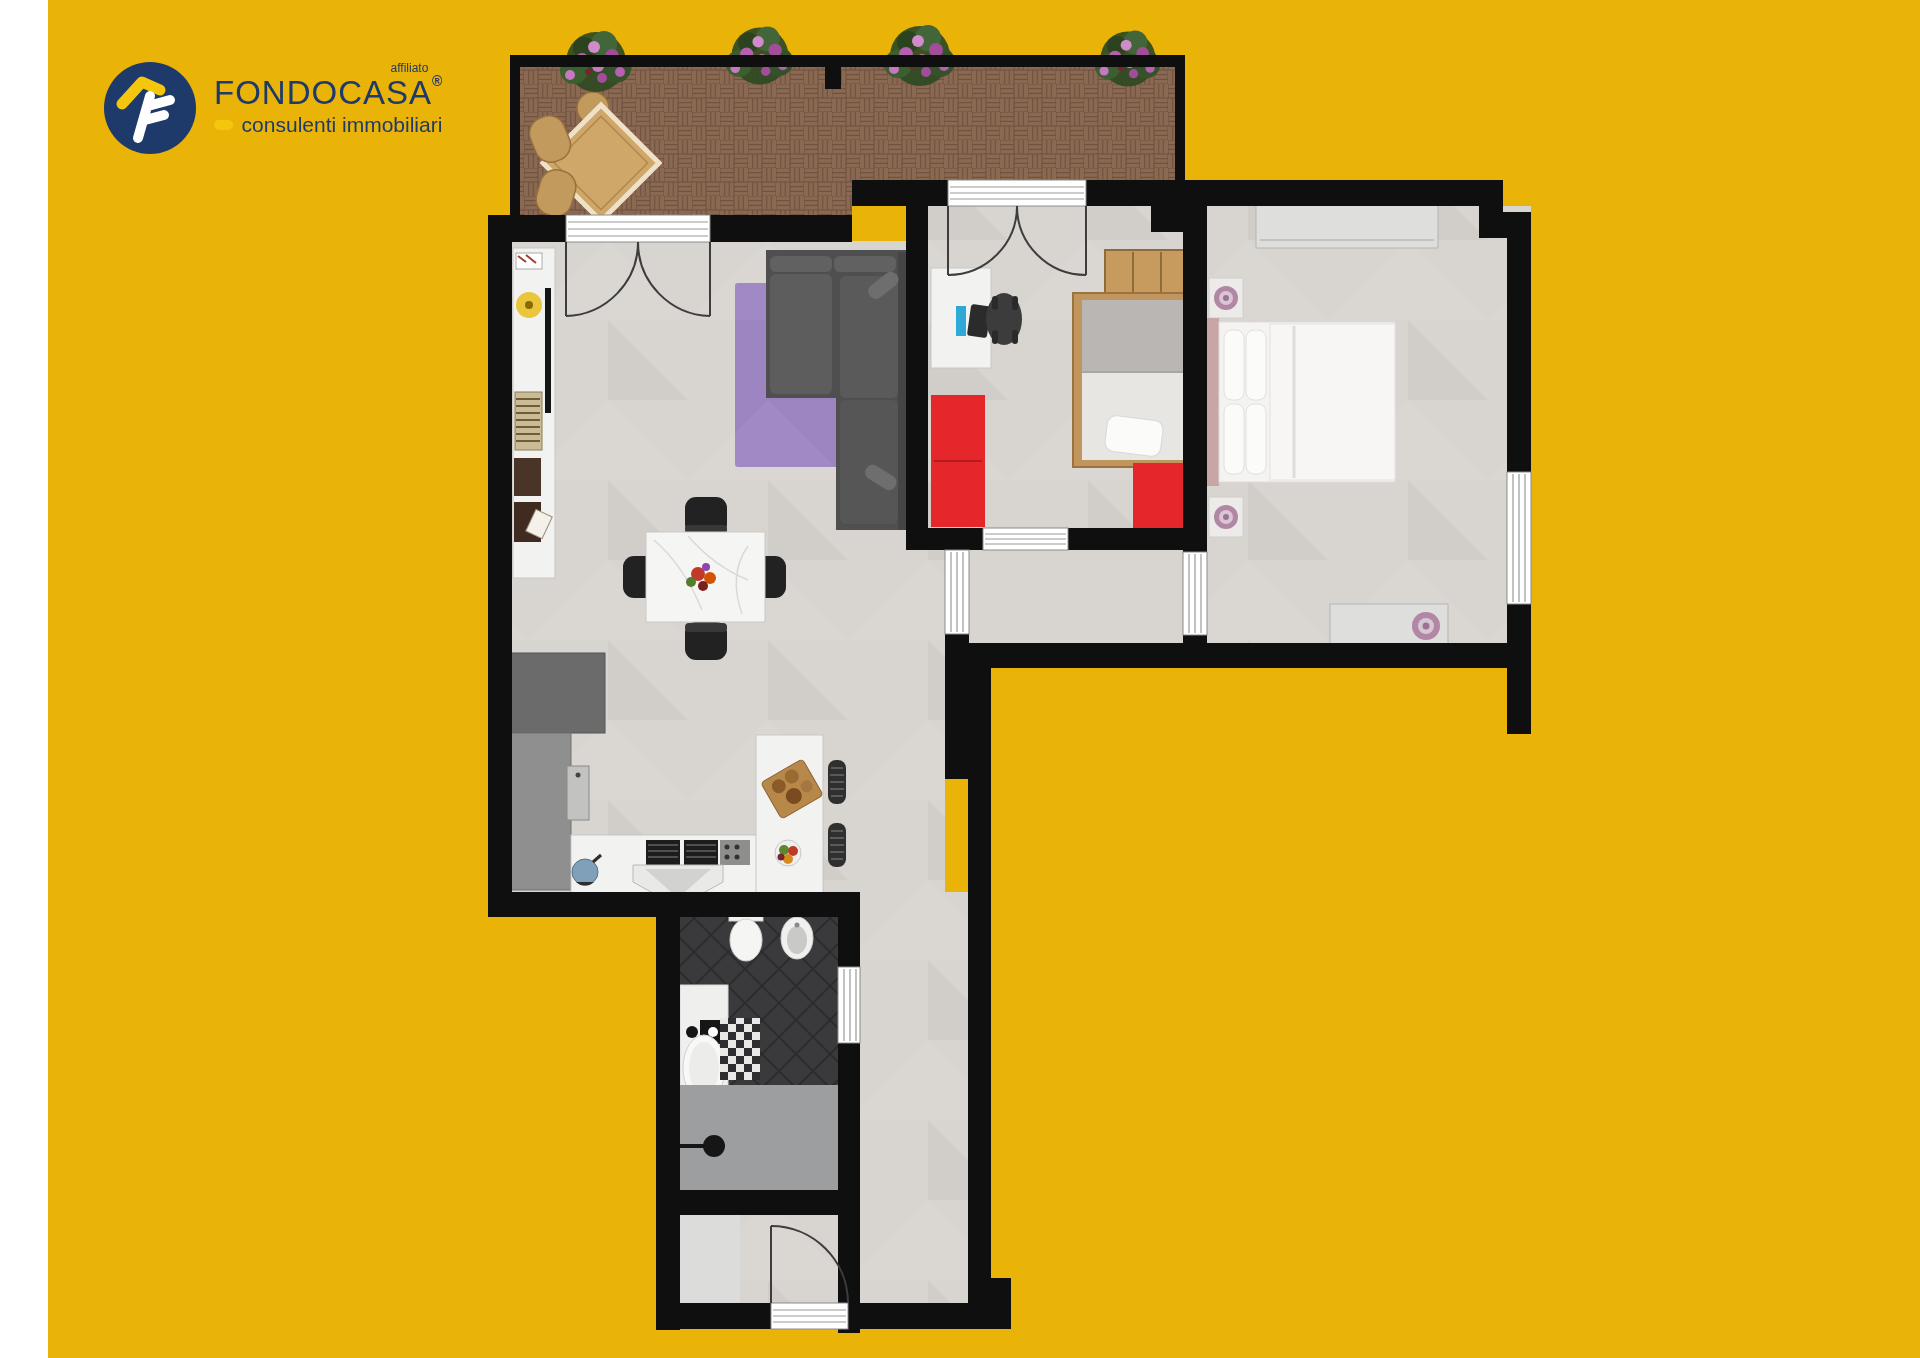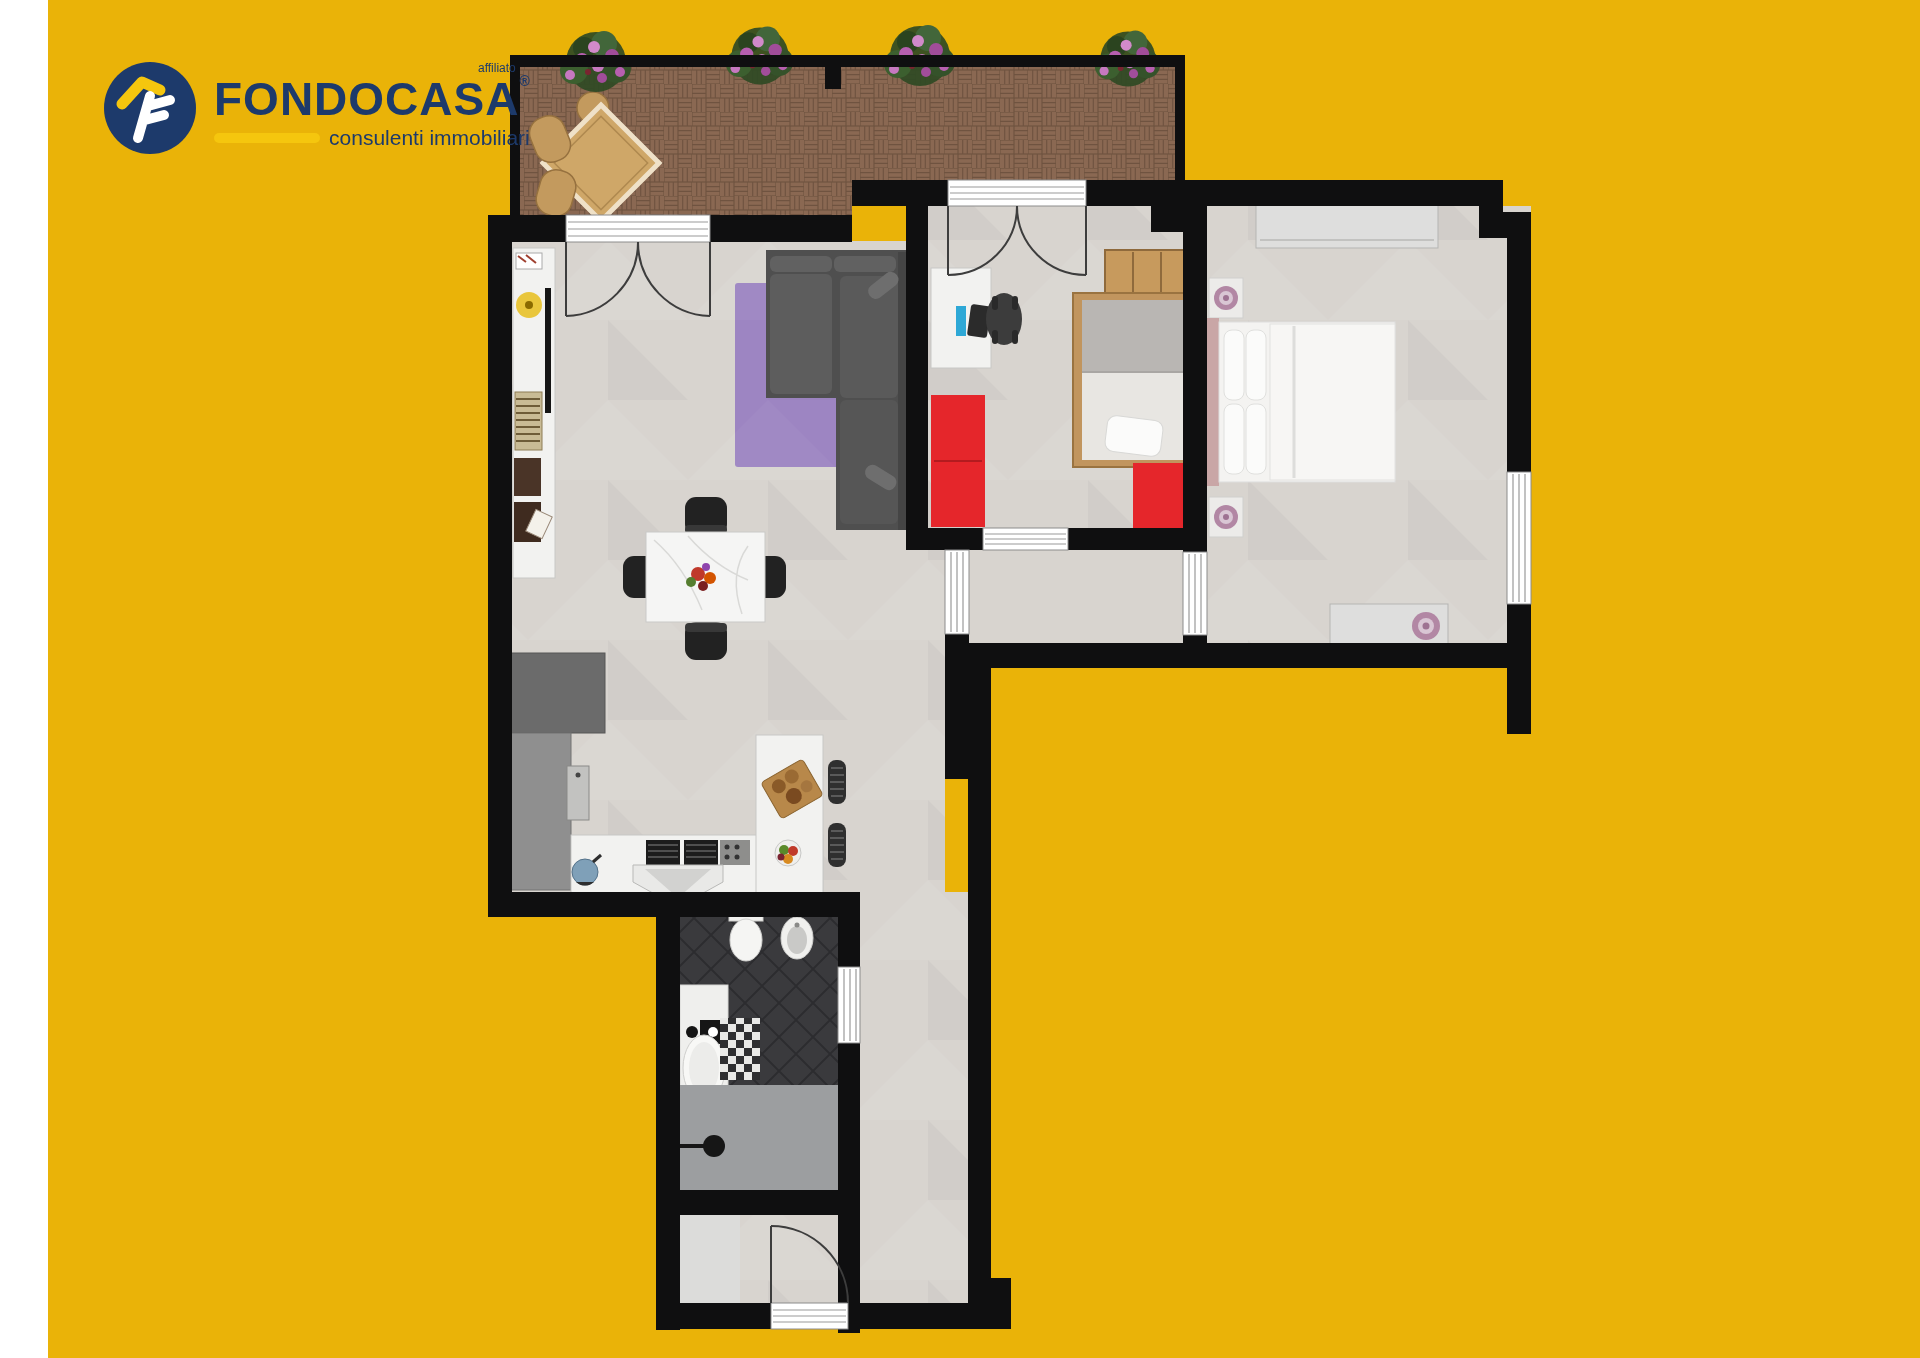--- a/index.html
+++ b/index.html
@@ -3,21 +3,21 @@
 <meta charset="utf-8">
 <style>
   html,body{margin:0;padding:0;background:#ffffff;}
   .page{position:relative;width:1920px;height:1358px;background:#eab308;overflow:hidden;
         font-family:"Liberation Sans", sans-serif;margin-left:48px;}
   
   .logo{position:absolute;left:52px;top:58px;display:flex;align-items:flex-start;z-index:5;}
   .logo-mark{width:100px;height:100px;flex:0 0 auto;}
   .logo-text{margin-left:14px;position:relative;padding-top:18px;}
   .brand-row{position:relative;line-height:1;white-space:nowrap;}
-  .brand{font-size:46px;font-weight:bold;letter-spacing:1px;color:var(--logo-navy);}
+  .brand{font-size:33px;font-weight:normal;letter-spacing:1px;color:var(--logo-navy);}
   .reg{font-size:14px;font-weight:bold;color:var(--logo-navy);vertical-align:top;position:relative;top:-2px;}
   .affiliato{position:absolute;right:14px;top:-14px;font-size:12px;color:var(--logo-navy);}
   .tag-row{display:flex;align-items:center;margin-top:4px;}
   .bar{height:10px;flex:1;background:var(--logo-yellow);border-radius:6px;margin-right:9px;}
   .tagline{font-size:21px;color:var(--logo-navy);white-space:nowrap;}
   
   .wall{fill:var(--wall);}
   .floor{fill:var(--floor);}
   .ftex{fill:url(#floortex);}
   .winframe{fill:#ffffff;stroke:#8c8c8c;stroke-width:1;}

